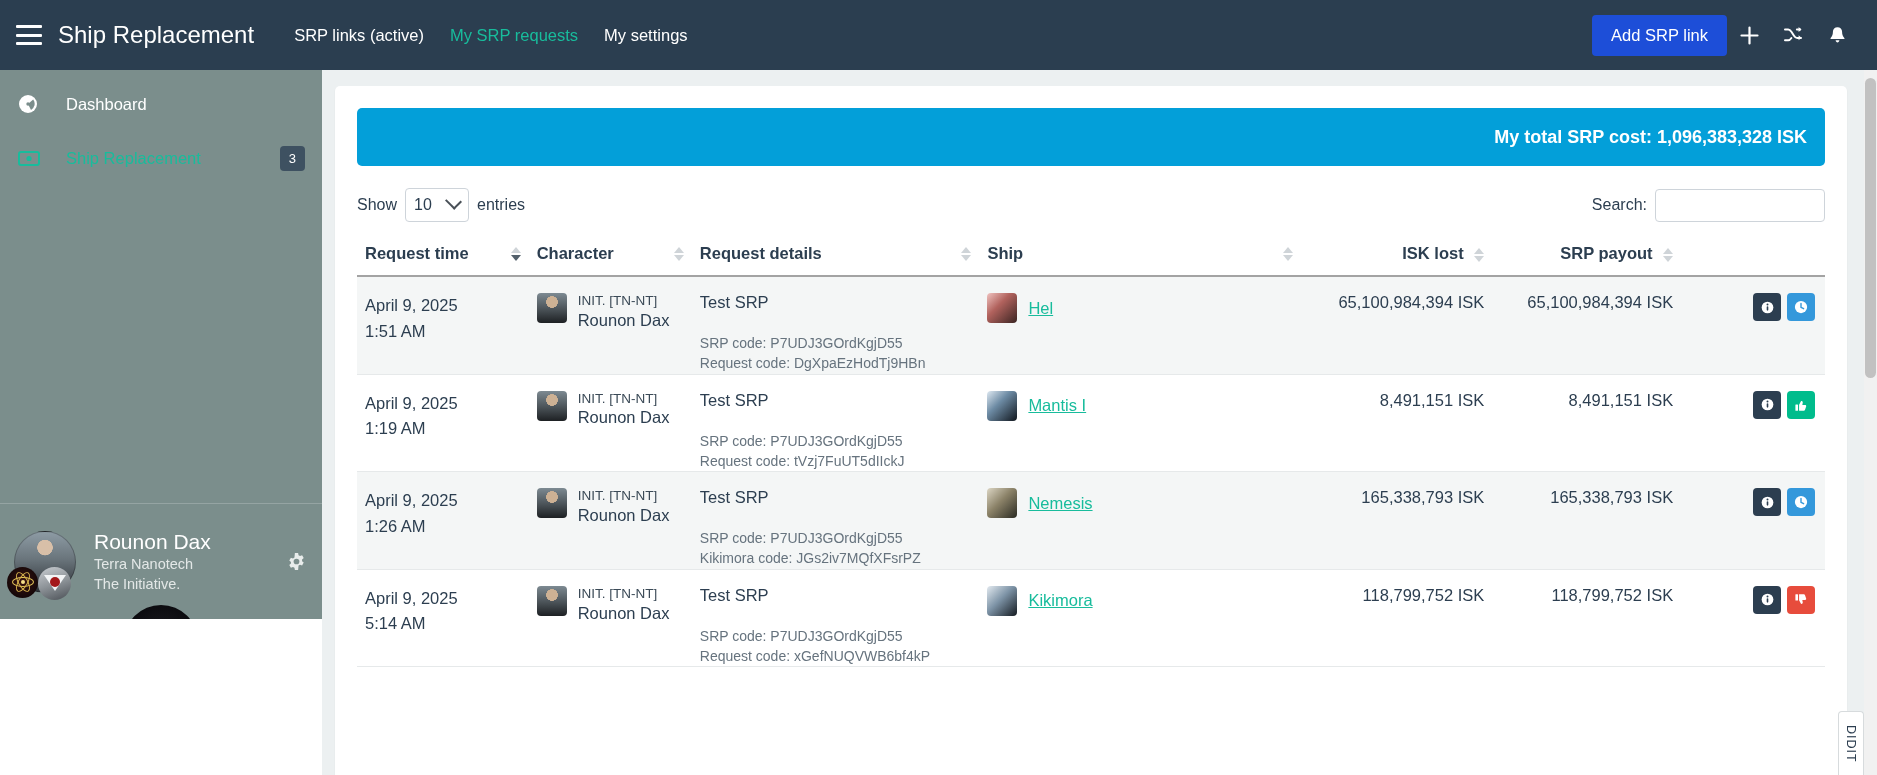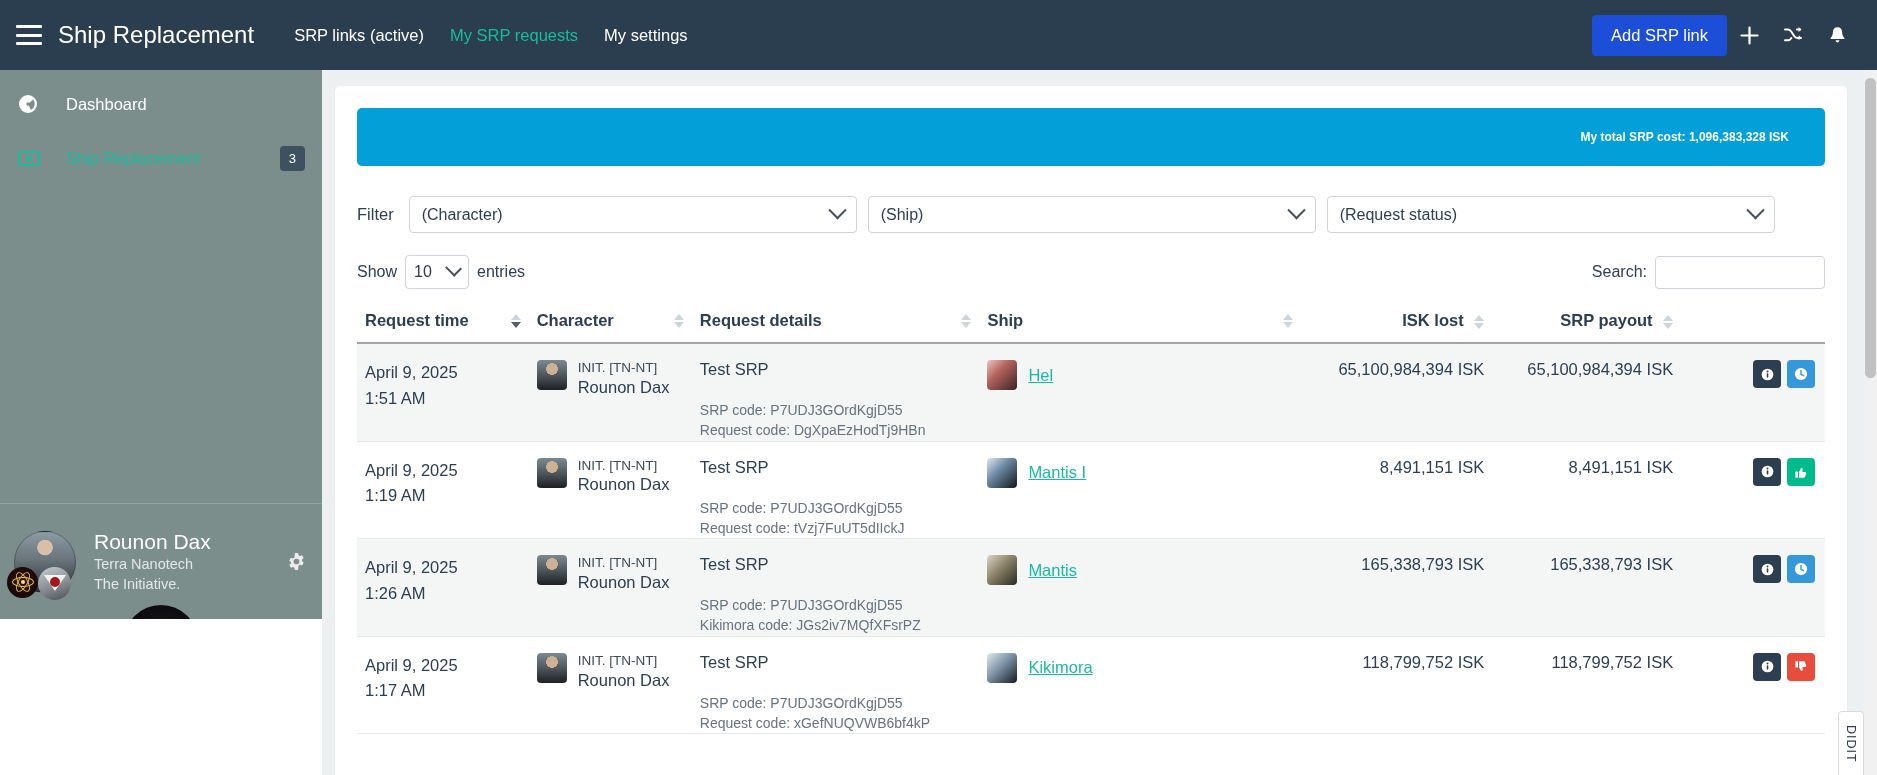--- a/index.html
+++ b/index.html
@@ -150,22 +150,22 @@
   }
   .card {
     position: absolute; top: 16px; left: 13px; width: 1512px; height: 760px;
     background: #ffffff; border-radius: 5px;
     box-shadow: 0 1px 2px rgba(0,0,0,0.06);
     padding: 22px 22px 0 22px;
   }
   .banner {
     height: 58px; background: #039fd9; border-radius: 5px;
     display: flex; align-items: center; justify-content: flex-end;
-    padding-right: 36px;
-    color: #ffffff; font-size: 12px; font-weight: 700;
+    padding-right: 18px;
+    color: #ffffff; font-size: 18px; font-weight: 700;
   }
 
   
   .filter-row {
     display: flex; align-items: center; margin-top: 30px; gap: 11px;
   }
   .filter-label { font-size: 16.5px; color: #2c3e50; margin-right: 4px; }
   .select-box {
     height: 37px; border: 1px solid #ced4da; border-radius: 4px;
     background: #ffffff; display: flex; align-items: center;
@@ -377,35 +377,20 @@
       </svg>
     </div>
   </div>
 </aside>
 
 <main class="main">
   <section class="card">
 
     <div class="banner">My total SRP cost: 1,096,383,328 ISK</div>
 
-    <div class="filter-row">
-      <span class="filter-label">Filter</span>
-      <div class="select-box sel-character">
-        <span class="val">(Character)</span>
-        <span class="chev"></span>
-      </div>
-      <div class="select-box sel-ship">
-        <span class="val">(Ship)</span>
-        <span class="chev"></span>
-      </div>
-      <div class="select-box sel-status">
-        <span class="val">(Request status)</span>
-        <span class="chev"></span>
-      </div>
-    </div>
 
     <div class="table-top">
       <div class="show-entries">
         <span>Show</span>
         <div class="mini-select">
           <span class="val">10</span>
           <span class="chev"></span>
         </div>
         <span>entries</span>
       </div>
@@ -563,21 +548,21 @@
             </div>
           </td>
           <td>
             <div class="detail-title">Test SRP</div>
             <div class="detail-sub">SRP code: P7UDJ3GOrdKgjD55</div>
             <div class="detail-sub" style="margin-top:0">Kikimora code: JGs2iv7MQfXFsrPZ</div>
           </td>
           <td>
             <div class="ship-cell">
               <div class="ship-icon ship-nemesis"></div>
-              <a href="#" class="ship-link">Mantis</a>
+              <a href="#" class="ship-link">Nemesis</a>
             </div>
           </td>
           <td class="num">165,338,793 ISK</td>
           <td class="num">165,338,793 ISK</td>
           <td>
             <div class="actions">
               <button class="abtn info">
                 <svg width="13" height="13" viewBox="0 0 16 16">
                     <circle cx="8" cy="8" r="7.2" fill="#fff"></circle>
                     <rect x="7" y="6.4" width="2" height="5.5" rx="1" fill="#2c3e50"></rect>
@@ -590,21 +575,21 @@
                     <path d="M8 4v4.3l3 1.6" stroke="#3498db" stroke-width="1.6" fill="none" stroke-linecap="round"></path>
                   </svg>
               </button>
             </div>
           </td>
         </tr>
 
         <tr>
           <td class="cell-time">
             <div>April 9, 2025</div>
-            <div>1:17 AM</div>
+            <div>5:14 AM</div>
           </td>
           <td>
             <div class="char-cell">
               <div class="char-portrait"></div>
               <div>
                 <div class="char-ticker">INIT. [TN-NT]</div>
                 <div class="char-name">Rounon Dax</div>
               </div>
             </div>
           </td>

